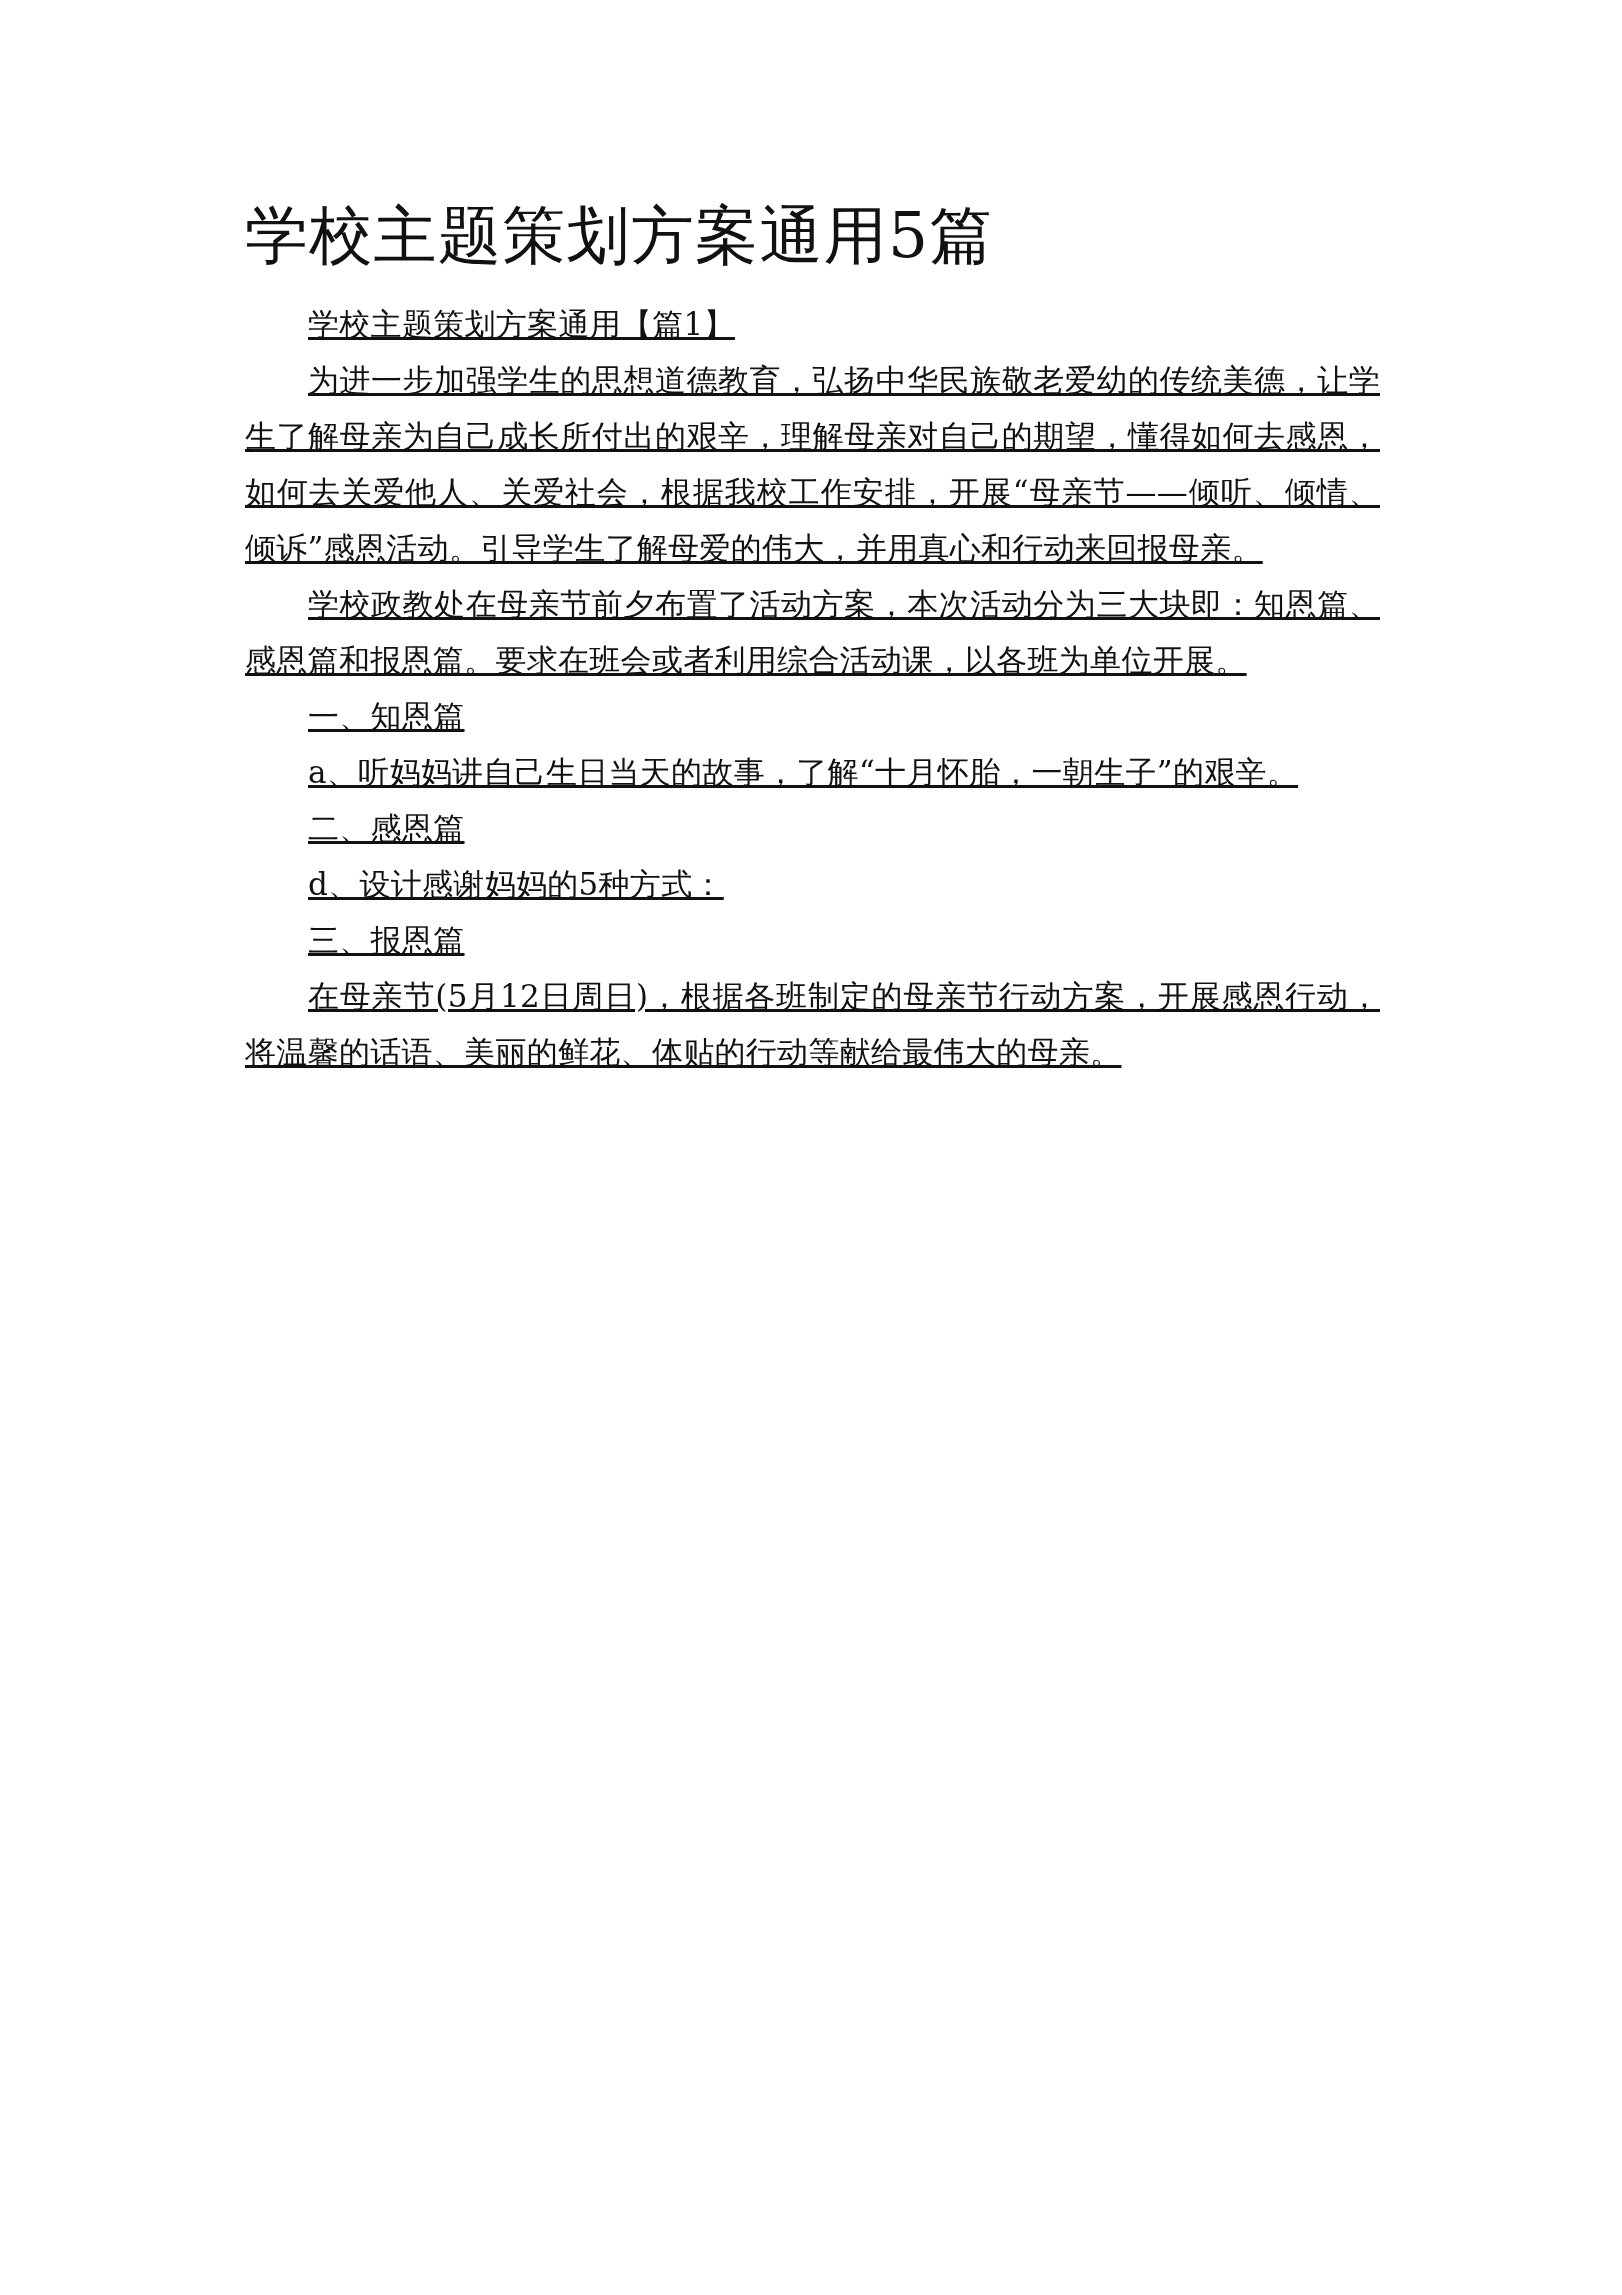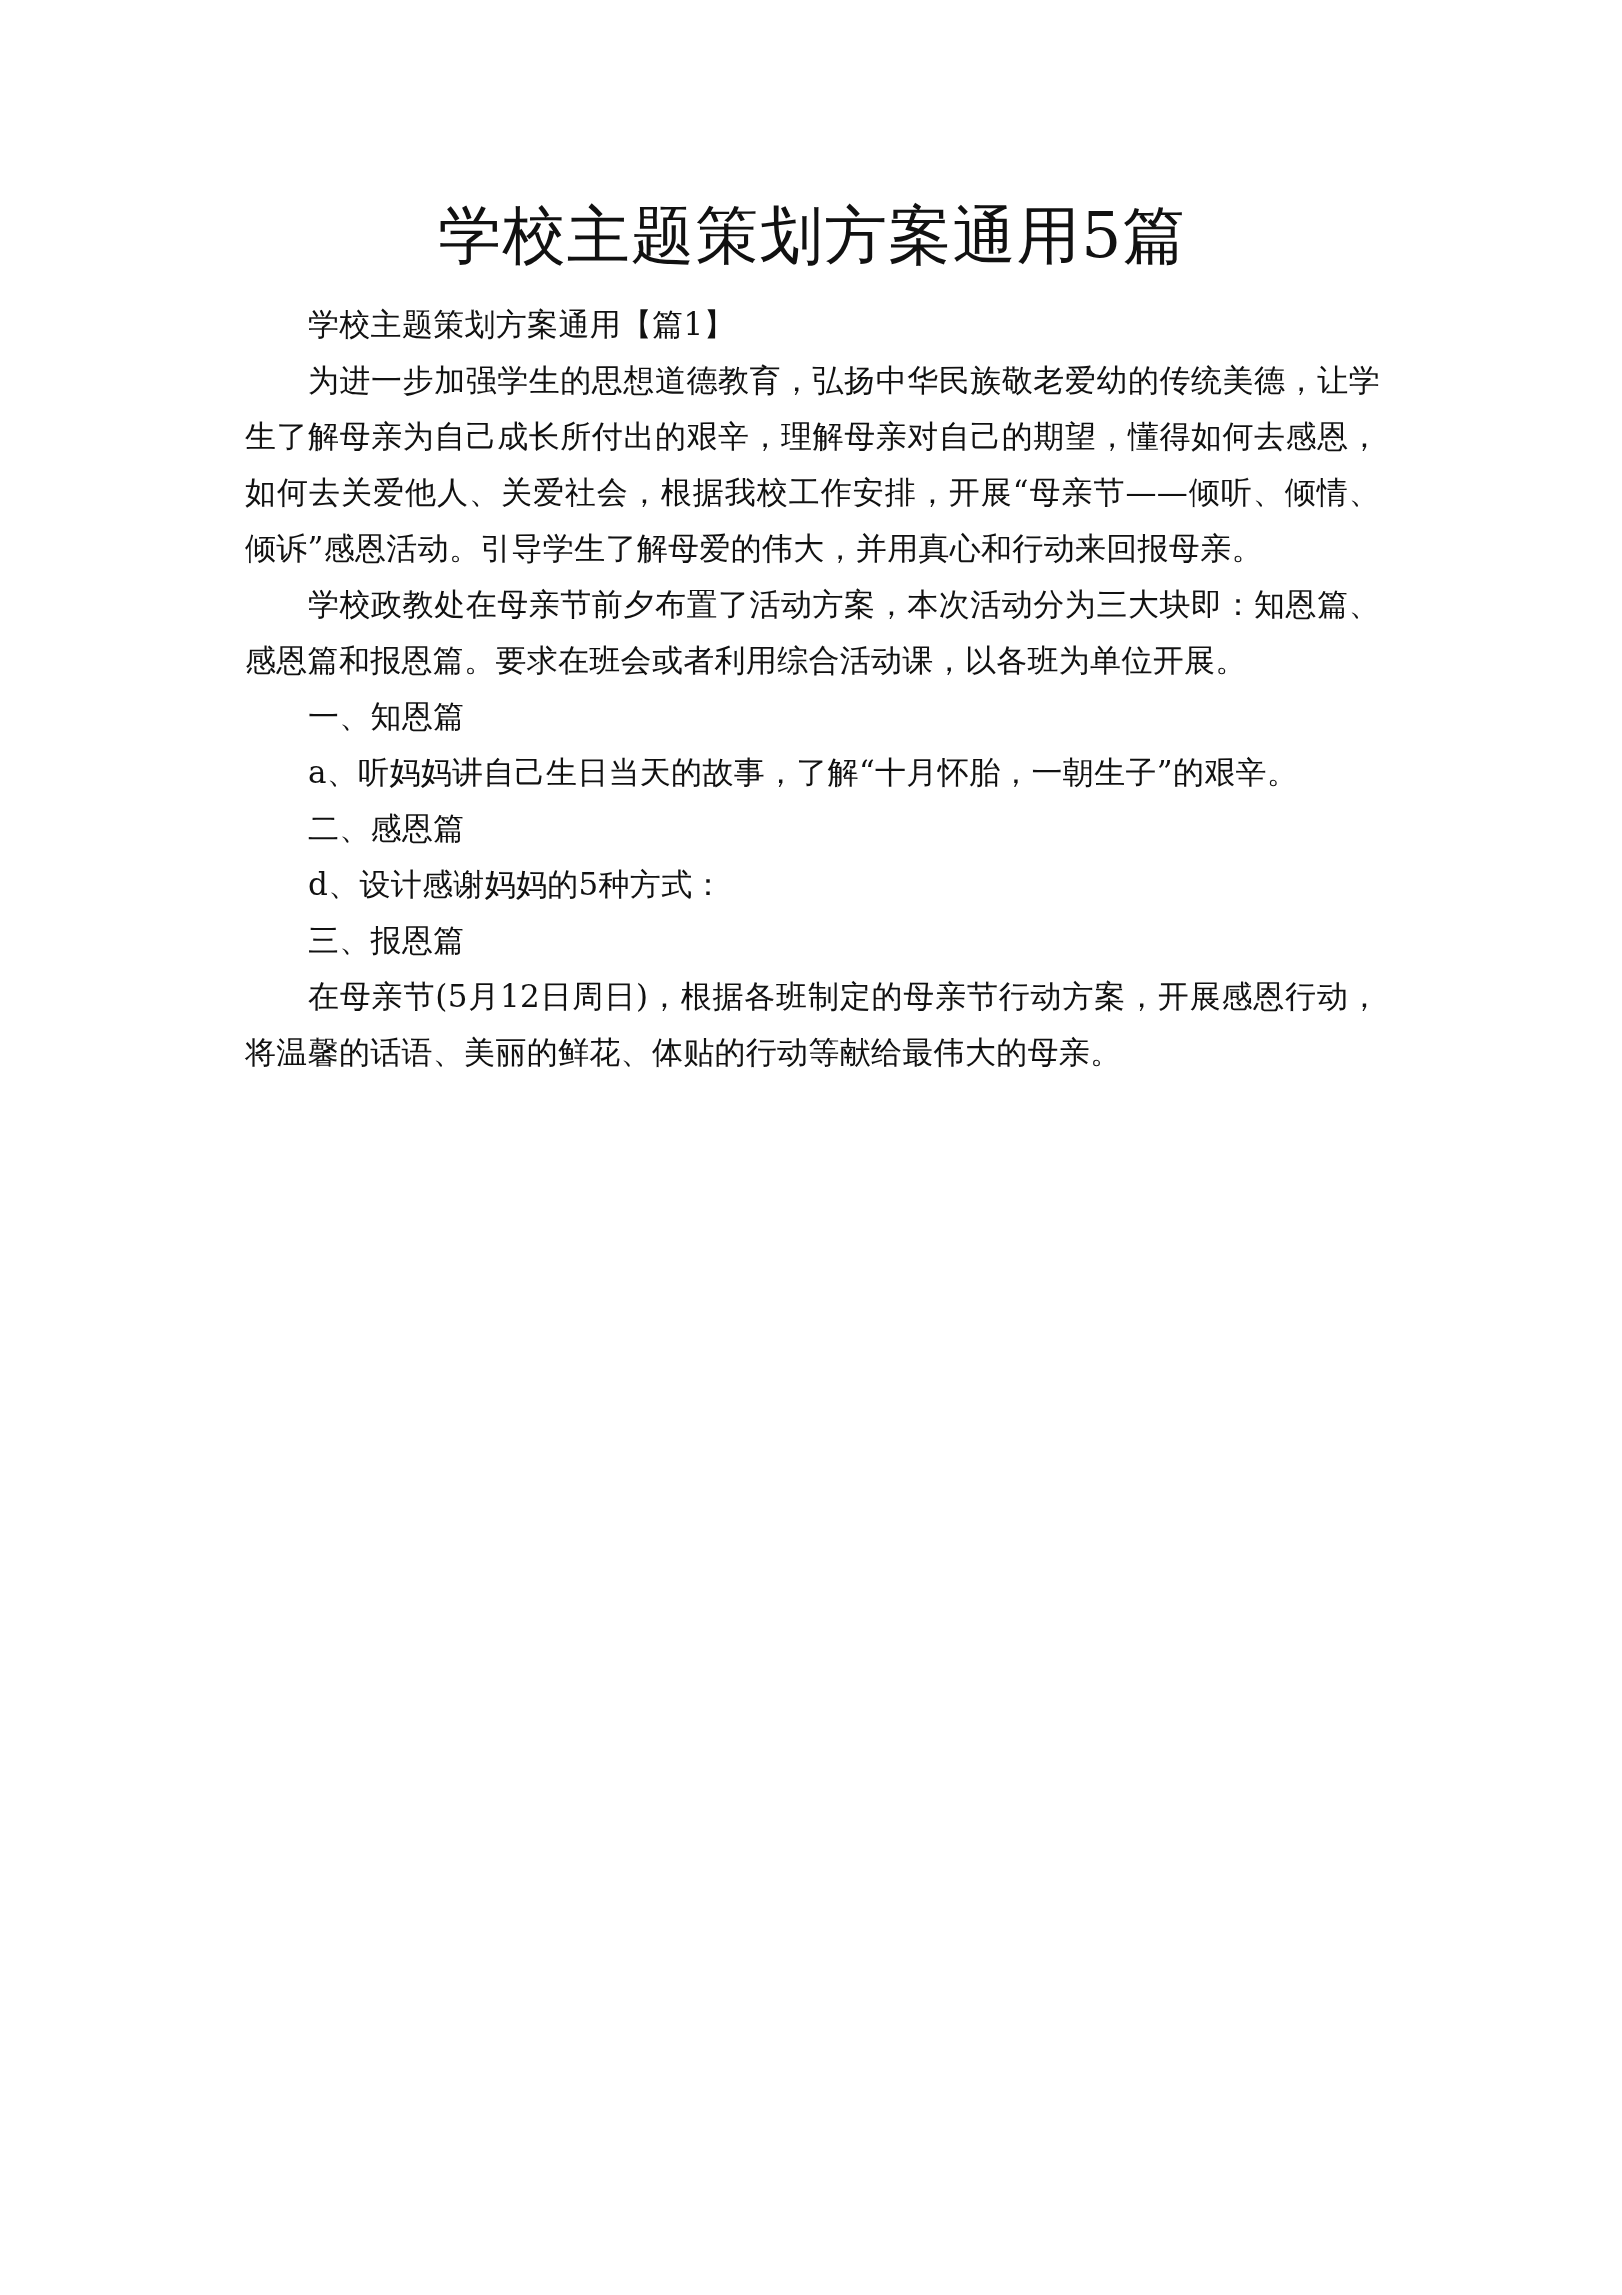--- a/index.html
+++ b/index.html
@@ -19,41 +19,42 @@
       position: absolute;
       left: 245px;
       top: 0;
       width: 1135px;
     }
     .doc-title {
       position: absolute;
       left: 0;
       top: 196px;
       width: 1135px;
-      text-align: center;
+      text-align: left;
       font-size: 63px;
       line-height: 79px;
       letter-spacing: 1.3px;
       margin: 0;
       font-weight: normal;
     }
     .body-text {
       position: absolute;
       left: 0;
       top: 296px;
       width: 1135px;
     }
     .para {
       margin: 0;
       font-size: 31px;
       line-height: 56px;
       text-align: justify;
       text-align-last: left;
       word-break: break-all;
       letter-spacing: 0.3px;
+      text-decoration: underline;
     }
     .indent {
       text-indent: 63px;
     }
   </style>
 </head>
 <body>
 
 <div class="page">
   <h1 class="doc-title">学校主题策划方案通用5篇</h1>

